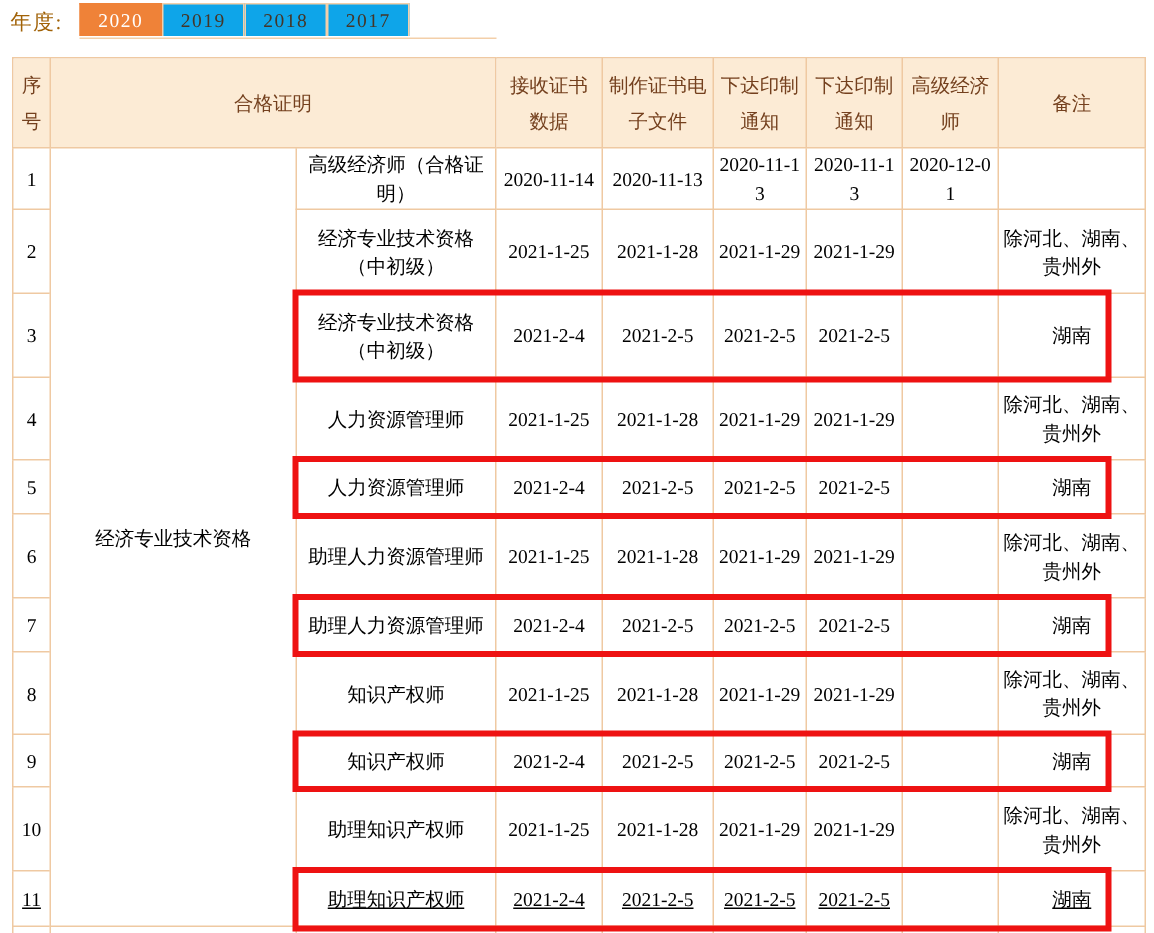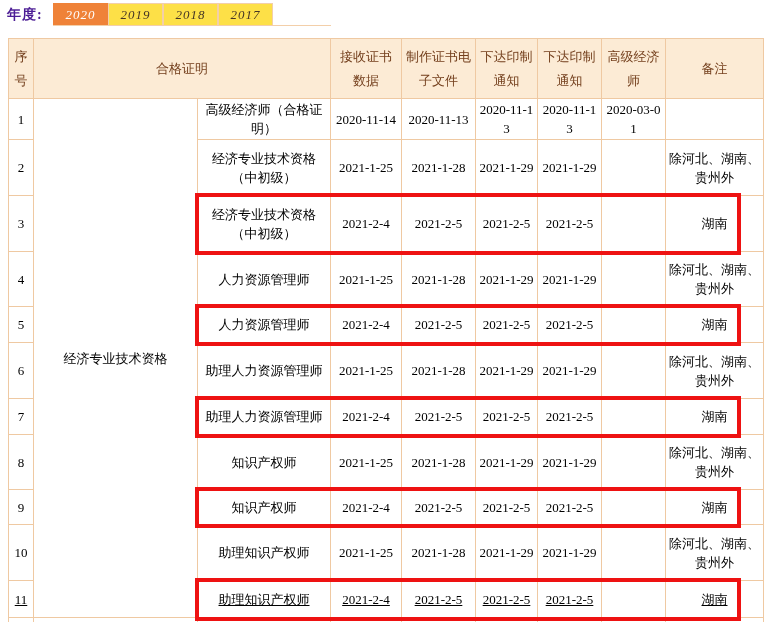--- a/index.html
+++ b/index.html
@@ -1,30 +1,30 @@
 <!DOCTYPE html>
 <html><head>
 <meta charset="utf-8">
 <style>
   html,body { margin:0; padding:0; background:#fff; }
   .page {
     position:relative; width:769px; height:622px; overflow:hidden; background:#fff;
     font-family:"Liberation Serif","DejaVu Serif",serif;
   }
   .year-label {
-    position:absolute; left:7px; top:6px; font-size:14px; font-weight:bold;
-    color:#4c1d95; letter-spacing:1px;
+    position:absolute; left:7px; top:6px; font-size:14px; font-weight:normal;
+    color:#a16207; letter-spacing:1px;
   }
   .tabs {
     position:absolute; left:53px; top:2px; width:278px; height:23px;
-    border-bottom:1px solid #F3CFA9; display:flex; align-items:flex-end;font-style:italic;
+    border-bottom:1px solid #F3CFA9; display:flex; align-items:flex-start;
   }
   .tab {
     width:55px; height:22px; line-height:22px; text-align:center; font-size:13px;
-    background:#fde047; border:1px solid #F3CFA9; border-bottom:none; color:#453526;
+    background:#0ea5e9; border:1px solid #F3CFA9; border-bottom:none; color:#453526;
     box-sizing:border-box; cursor:pointer; letter-spacing:1px; flex:0 0 auto;
   }
   .tab.active { background:#EF8238; border-color:#EF8238; color:#fff; }
   table.cert {
     position:absolute; left:8px; top:38px; width:755px;
     border-collapse:collapse; table-layout:fixed;
   }
   .cert th, .cert td {
     border:1px solid #EFC9A2; text-align:center; vertical-align:middle;
     font-size:13px; padding:1px 3px; overflow:hidden; word-break:break-all;
@@ -79,21 +79,21 @@
     </thead>
     <tbody id="table-body">
         <tr style="height: 37px;">
     <td>1</td>
     <td rowspan="11">经济专业技术资格</td>
           <td>高级经济师（合格证明）</td>
     <td>2020-11-14</td>
     <td>2020-11-13</td>
     <td>2020-11-13</td>
     <td>2020-11-13</td>
-    <td>2020-03-01</td>
+    <td>2020-12-01</td>
     <td></td>
   </tr>
         <tr style="height: 56px;">
     <td>2</td>
     <td>经济专业技术资格（中初级）</td>
     <td>2021-1-25</td>
     <td>2021-1-28</td>
     <td>2021-1-29</td>
     <td>2021-1-29</td>
     <td></td>

